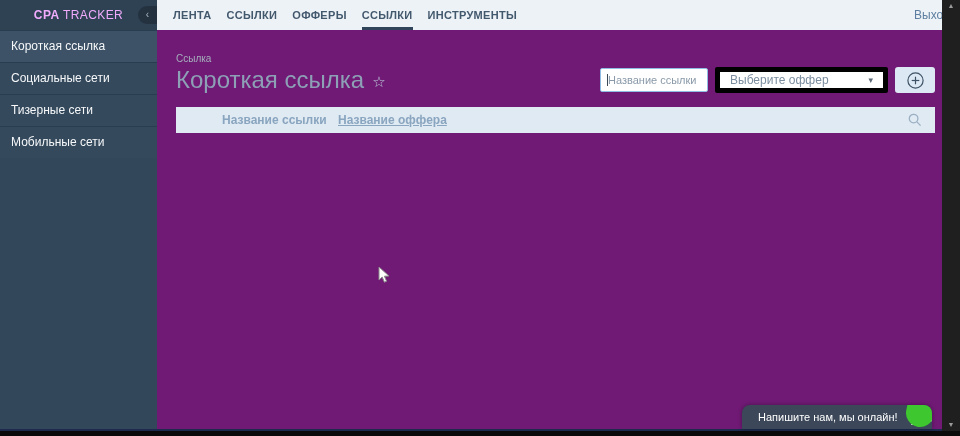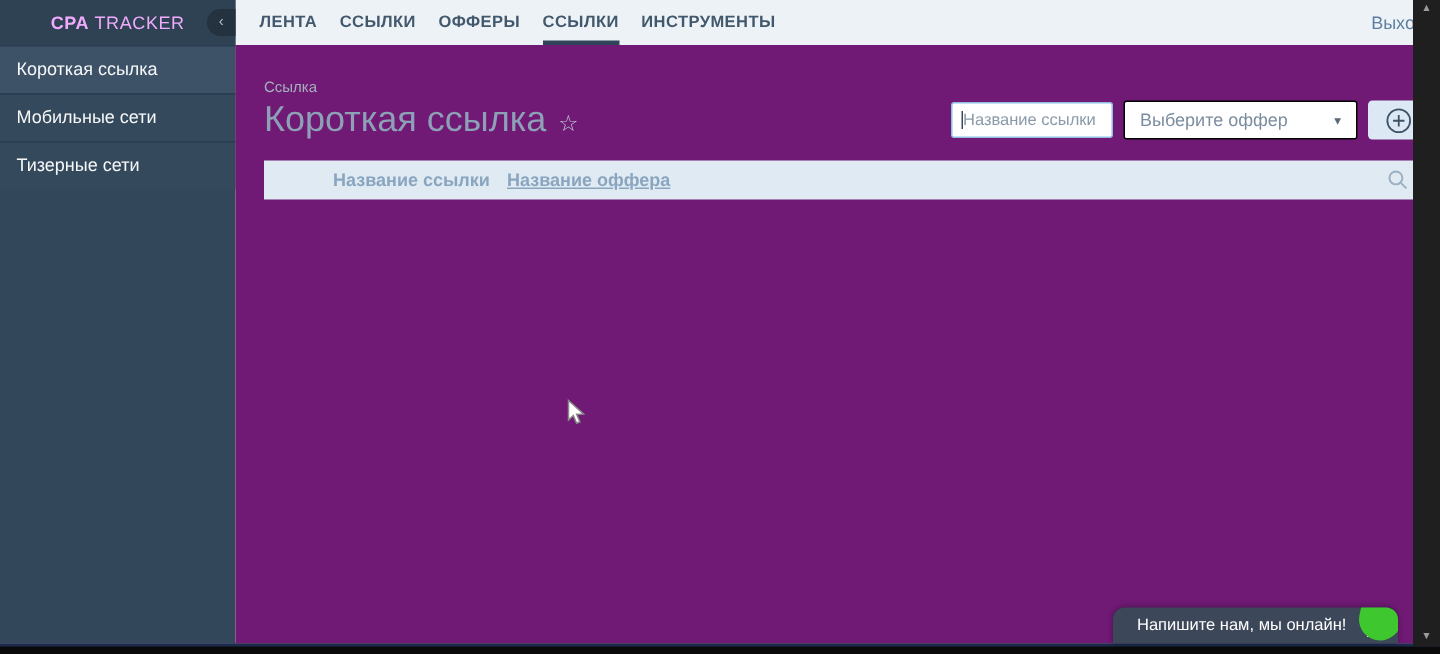--- a/index.html
+++ b/index.html
@@ -19,31 +19,31 @@
   .side-item { height:32px; line-height:31px; padding-left:11px; color:#f6f8fa; font-size:12px; border-top:1px solid #293d50; background:#34495c; cursor:pointer; white-space:nowrap; overflow:hidden; }
   .side-item.active { background:#3d5266; }
 
   
   .main { flex:1; display:flex; flex-direction:column; background:#701a75;gap:12px; }
   .topnav { height:30px; background:#edf2f6; display:flex; align-items:stretch; padding-left:16px; padding-right:10px; flex:none; }
   .tab { position:relative; font-size:11px; font-weight:bold; letter-spacing:.3px; color:#42586d; line-height:30px; margin-right:15px; cursor:pointer; white-space:nowrap; }
   .tab.active::after { content:""; position:absolute; left:0; right:0; bottom:0; height:3px; background:#31455a; }
   .logout { margin-left:auto; font-size:12px; color:#5d7ea1; line-height:30px; cursor:pointer; }
 
-  .content { position:relative; flex:1; padding:11px 8px 0 19px; }
+  .content { position:relative; flex:1; padding:11px 25px 0 19px; }
   .breadcrumb { font-size:10px; color:#a5b0bd; }
   .title-row { display:flex; align-items:center; margin-top:1px; height:30px; }
   .page-title { font-size:24px; font-weight:normal; color:#8da0b6; white-space:nowrap; }
   .star { color:#bccbdb; font-size:15px; margin-left:8px; margin-top:4px; cursor:pointer; }
   .controls { margin-left:auto; display:flex; align-items:center; }
   .input-wrap { position:relative; }
   .text-input { width:108px; height:24px; border:1px solid #8fbde4; border-radius:2px; font-size:11px; color:#5f7083; padding:0 7px; outline:none; font-family:"Liberation Sans", sans-serif; }
   .text-input::placeholder { color:#8a9aa9; opacity:1; }
   .input-caret { position:absolute; left:7px; top:6px; width:1px; height:12px; background:#3c4a58; }
-  .select { width:156px; height:26px; margin-left:7px; border:1px solid #000000; border-radius:2px; background:#ffffff; display:flex; align-items:center; padding:0 10px; font-size:12px; color:#7b8d9f; cursor:pointer; }
+  .select { width:173px; height:26px; margin-left:7px; border:5px solid #000000; border-radius:2px; background:#ffffff; display:flex; align-items:center; padding:0 10px; font-size:12px; color:#7b8d9f; cursor:pointer; }
   .select .caret { margin-left:auto; font-size:9px; color:#5b6875; }
   .add-btn { width:40px; height:26px; margin-left:7px; background:#dce9f4; border:none; border-radius:3px; display:flex; align-items:center; justify-content:center; cursor:pointer; }
 
   .table-header { margin-top:12px; height:26px; background:#dfeaf3; display:flex; align-items:center; font-size:12px; font-weight:bold; color:#8aa5bf; }
   .th-1 { margin-left:46px; width:116px; }
   .th-2 { margin-left:0;text-decoration:underline; }
   .th-search { margin-left:auto; margin-right:13px; display:flex; align-items:center; cursor:pointer; }
 
   
   .bottom-line { position:absolute; left:0; top:429px; width:960px; height:2px; background:#1d2a4e; }
@@ -66,22 +66,23 @@
 <div id="screen">
 
   <div class="app">
 
     <div class="sidebar">
       <div class="sidebar-header">
         <div class="brand"><span class="bold">CPA</span><span> TRACKER</span></div>
         <div class="collapse-btn"><span>‹</span></div>
       </div>
       <div class="side-item active"><span>Короткая ссылка</span></div>
+      <div class="side-item"><span>Социальные сети</span></div>
+      <div class="side-item"><span>Тизерные сети</span></div>
       <div class="side-item"><span>Мобильные сети</span></div>
-      <div class="side-item"><span>Тизерные сети</span></div>
     </div>
 
     <div class="main">
 
       <div class="topnav">
         <div class="tab"><span>ЛЕНТА</span></div>
         <div class="tab"><span>ССЫЛКИ</span></div>
         <div class="tab"><span>ОФФЕРЫ</span></div>
         <div class="tab active"><span>ССЫЛКИ</span></div>
         <div class="tab"><span>ИНСТРУМЕНТЫ</span></div>

